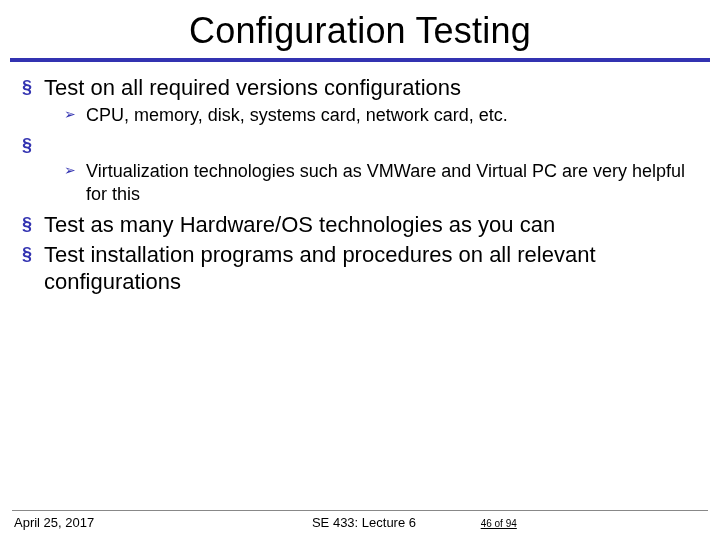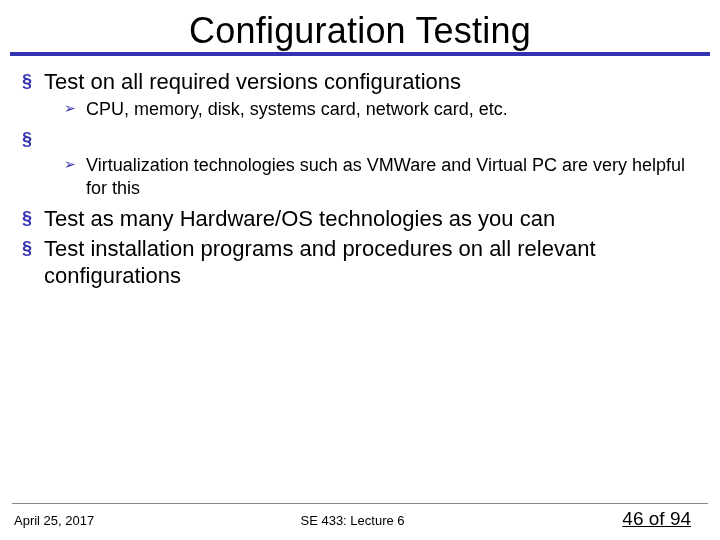--- a/index.html
+++ b/index.html
@@ -16,20 +16,21 @@
     position: relative;
     width: 720px;
     height: 540px;
     box-sizing: border-box;
   }
   .title {
     text-align: center;
     font-size: 36px;
     font-weight: 400;
     padding-top: 10px;
+    padding-bottom: 6px;
     letter-spacing: 0.2px;
   }
   .rule {
     height: 4px;
     background: #3333b1;
     margin: 0 10px 12px 10px;
   }
   .content {
     padding: 0 18px 0 22px;
   }
@@ -71,26 +72,26 @@
   }
   .foot-rule {
     height: 1px;
     background: #888;
     margin: 0 12px 4px 12px;
   }
   .foot-row {
     display: flex;
     justify-content: space-between;
     align-items: baseline;
-    padding: 0 29px 10px 14px;
+    padding: 0 6px 10px 14px;
     font-size: 13px;
   }
   .foot-left  { flex: 1; text-align: left; }
   .foot-center{ flex: 1; text-align: center; }
-  .foot-right { flex: 1; text-align: right; font-size: 19px; text-decoration: underline; }
+  .foot-right { flex: 1; text-align: left; font-size: 10px; text-decoration: underline; }
 </style>
 </head>
 <body>
 
 <div class="slide">
 
   <div class="title">Configuration Testing</div>
   <div class="rule"></div>
 
   <div class="content">

